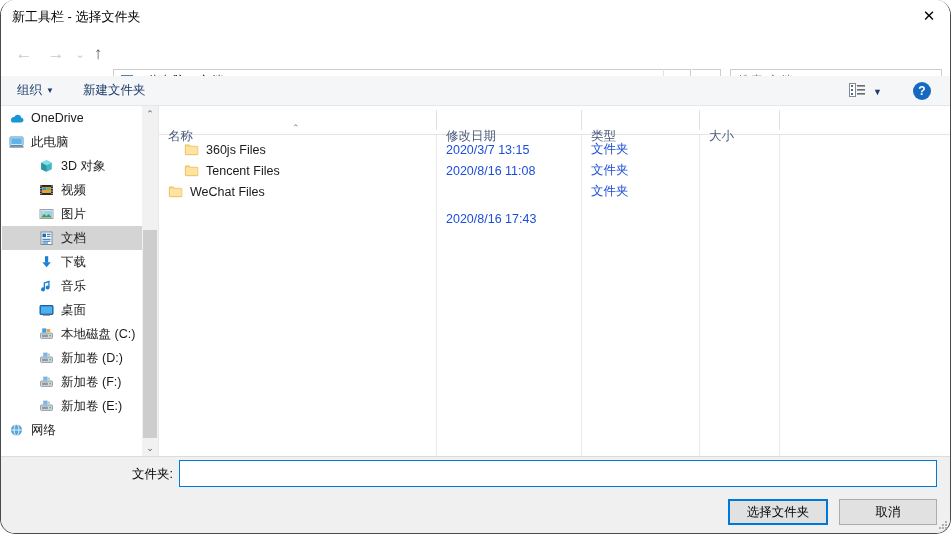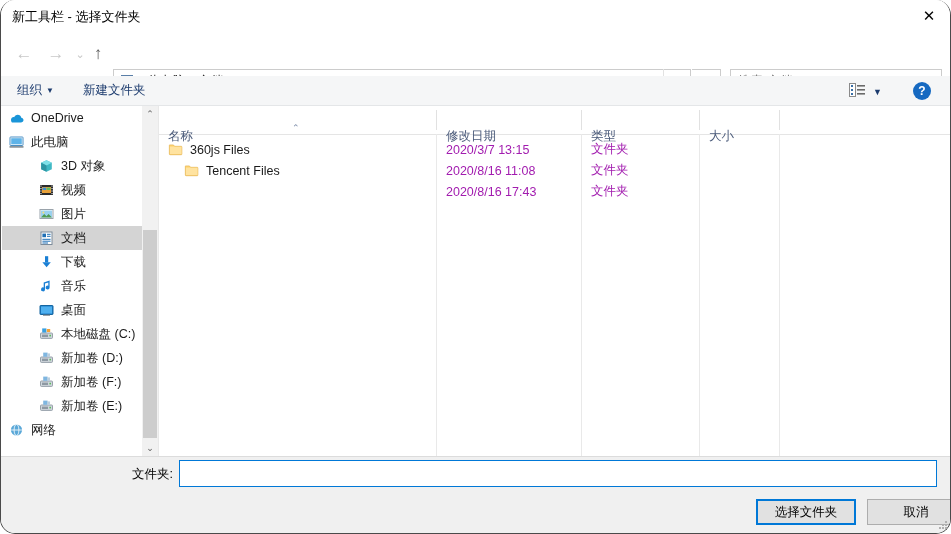--- a/index.html
+++ b/index.html
@@ -247,21 +247,21 @@
     height: 21px;
   }
   .cell {
     position: absolute; top: 0; height: 21px;
     display: flex; align-items: center;
     font-size: 12.5px;
     color: #1a1a1a;
     white-space: nowrap;
     box-sizing: border-box;
   }
-  .cell.muted { color: #a21caf; }
+  .cell.muted { color: #1d4ed8; }
   .folder-ico {
     width: 15px; height: 13px;
     margin-right: 7px;
     flex: 0 0 15px;
   }
   .vert-sep {
     position: absolute; top: 28px; width: 1px; height: 322px;
     background: #e9e9e9;
   }
 
@@ -293,21 +293,20 @@
   .btn {
     position: absolute; top: 42px;
     height: 26px;
     background: #e1e1e1;
     border: 1px solid #adadad;
     box-sizing: border-box;
     display: flex; align-items: center; justify-content: center;
     font-size: 12.5px;
     color: #000;
     font-family: "Liberation Sans", "DejaVu Sans", sans-serif;
-    margin-left: 28px;
   }
   .btn-default {
     left: 727px; width: 100px;
     border: 2px solid #0078d7;
     background: #e1e1e1;
   }
   .btn-cancel {
     left: 838px; width: 98px;
   }
   .grip {
@@ -567,21 +566,21 @@
         <div class="col-div" style="left:620px;"></div>
       </div>
 
       <div class="vert-sep" style="left:277px;"></div>
       <div class="vert-sep" style="left:422px;"></div>
       <div class="vert-sep" style="left:540px;"></div>
       <div class="vert-sep" style="left:620px;"></div>
 
       <div id="rows-root" style="padding-top:4px;">
           <div class="row">
-            <div class="cell" style="left: 0px; width: 277px; padding-left: 9px;">
+            <div class="cell" style="left: 0px; width: 277px; padding-left: 25px;">
               <span class="folder-ico"><svg width="16" height="14" viewBox="0 0 17 16">
                   <path d="M1 2.2h4.6l1.3 1.6h7.6c.4 0 .7.3.7.7v8.2c0 .4-.3.7-.7.7H1.6c-.4 0-.7-.3-.7-.7V2.9c0-.4.2-.7.1-.7z" fill="#ffd778" stroke="#e0a93d" stroke-width="0.7"></path>
                   <path d="M1.6 4.4h13.2v8.3H1.6z" fill="#ffe3a0"></path>
                 </svg></span>
               <span>360js Files</span>
             </div>
             <div class="cell muted" style="left: 278px; width: 144px; padding-left: 9px;">2020/3/7 13:15</div>
             <div class="cell muted" style="left: 423px; width: 117px; padding-left: 9px;">文件夹</div>
             <div class="cell muted" style="left: 541px; width: 79px; padding-left: 9px;"></div>
           </div>
@@ -591,21 +590,28 @@
                   <path d="M1 2.2h4.6l1.3 1.6h7.6c.4 0 .7.3.7.7v8.2c0 .4-.3.7-.7.7H1.6c-.4 0-.7-.3-.7-.7V2.9c0-.4.2-.7.1-.7z" fill="#ffd778" stroke="#e0a93d" stroke-width="0.7"></path>
                   <path d="M1.6 4.4h13.2v8.3H1.6z" fill="#ffe3a0"></path>
                 </svg></span>
               <span>Tencent Files</span>
             </div>
             <div class="cell muted" style="left: 278px; width: 144px; padding-left: 9px;">2020/8/16 11:08</div>
             <div class="cell muted" style="left: 423px; width: 117px; padding-left: 9px;">文件夹</div>
             <div class="cell muted" style="left: 541px; width: 79px; padding-left: 9px;"></div>
           </div>
           <div class="row">
-            <div class="cell muted" style="left: 278px; width: 144px; padding-left: 9px;">2020/8/16 17:43</div>
+            <div class="cell" style="left: 0px; width: 277px; padding-left: 9px;">
+              <span class="folder-ico"><svg width="16" height="14" viewBox="0 0 17 16">
+                  <path d="M1 2.2h4.6l1.3 1.6h7.6c.4 0 .7.3.7.7v8.2c0 .4-.3.7-.7.7H1.6c-.4 0-.7-.3-.7-.7V2.9c0-.4.2-.7.1-.7z" fill="#ffd778" stroke="#e0a93d" stroke-width="0.7"></path>
+                  <path d="M1.6 4.4h13.2v8.3H1.6z" fill="#ffe3a0"></path>
+                </svg></span>
+              <span>WeChat Files</span>
+            </div>
+            <div class="cell muted" style="left: 278px; width: 144px; padding-left: 9px; margin-top: 27px;">2020/8/16 17:43</div>
             <div class="cell muted" style="left: 423px; width: 117px; padding-left: 9px;">文件夹</div>
             <div class="cell muted" style="left: 541px; width: 79px; padding-left: 9px;"></div>
           </div>
         </div>
     </div>
   </div>
 
   <div class="footer">
     <div class="fname-label">文件夹:</div>
     <input class="fname-input" type="text" value="" style="">

